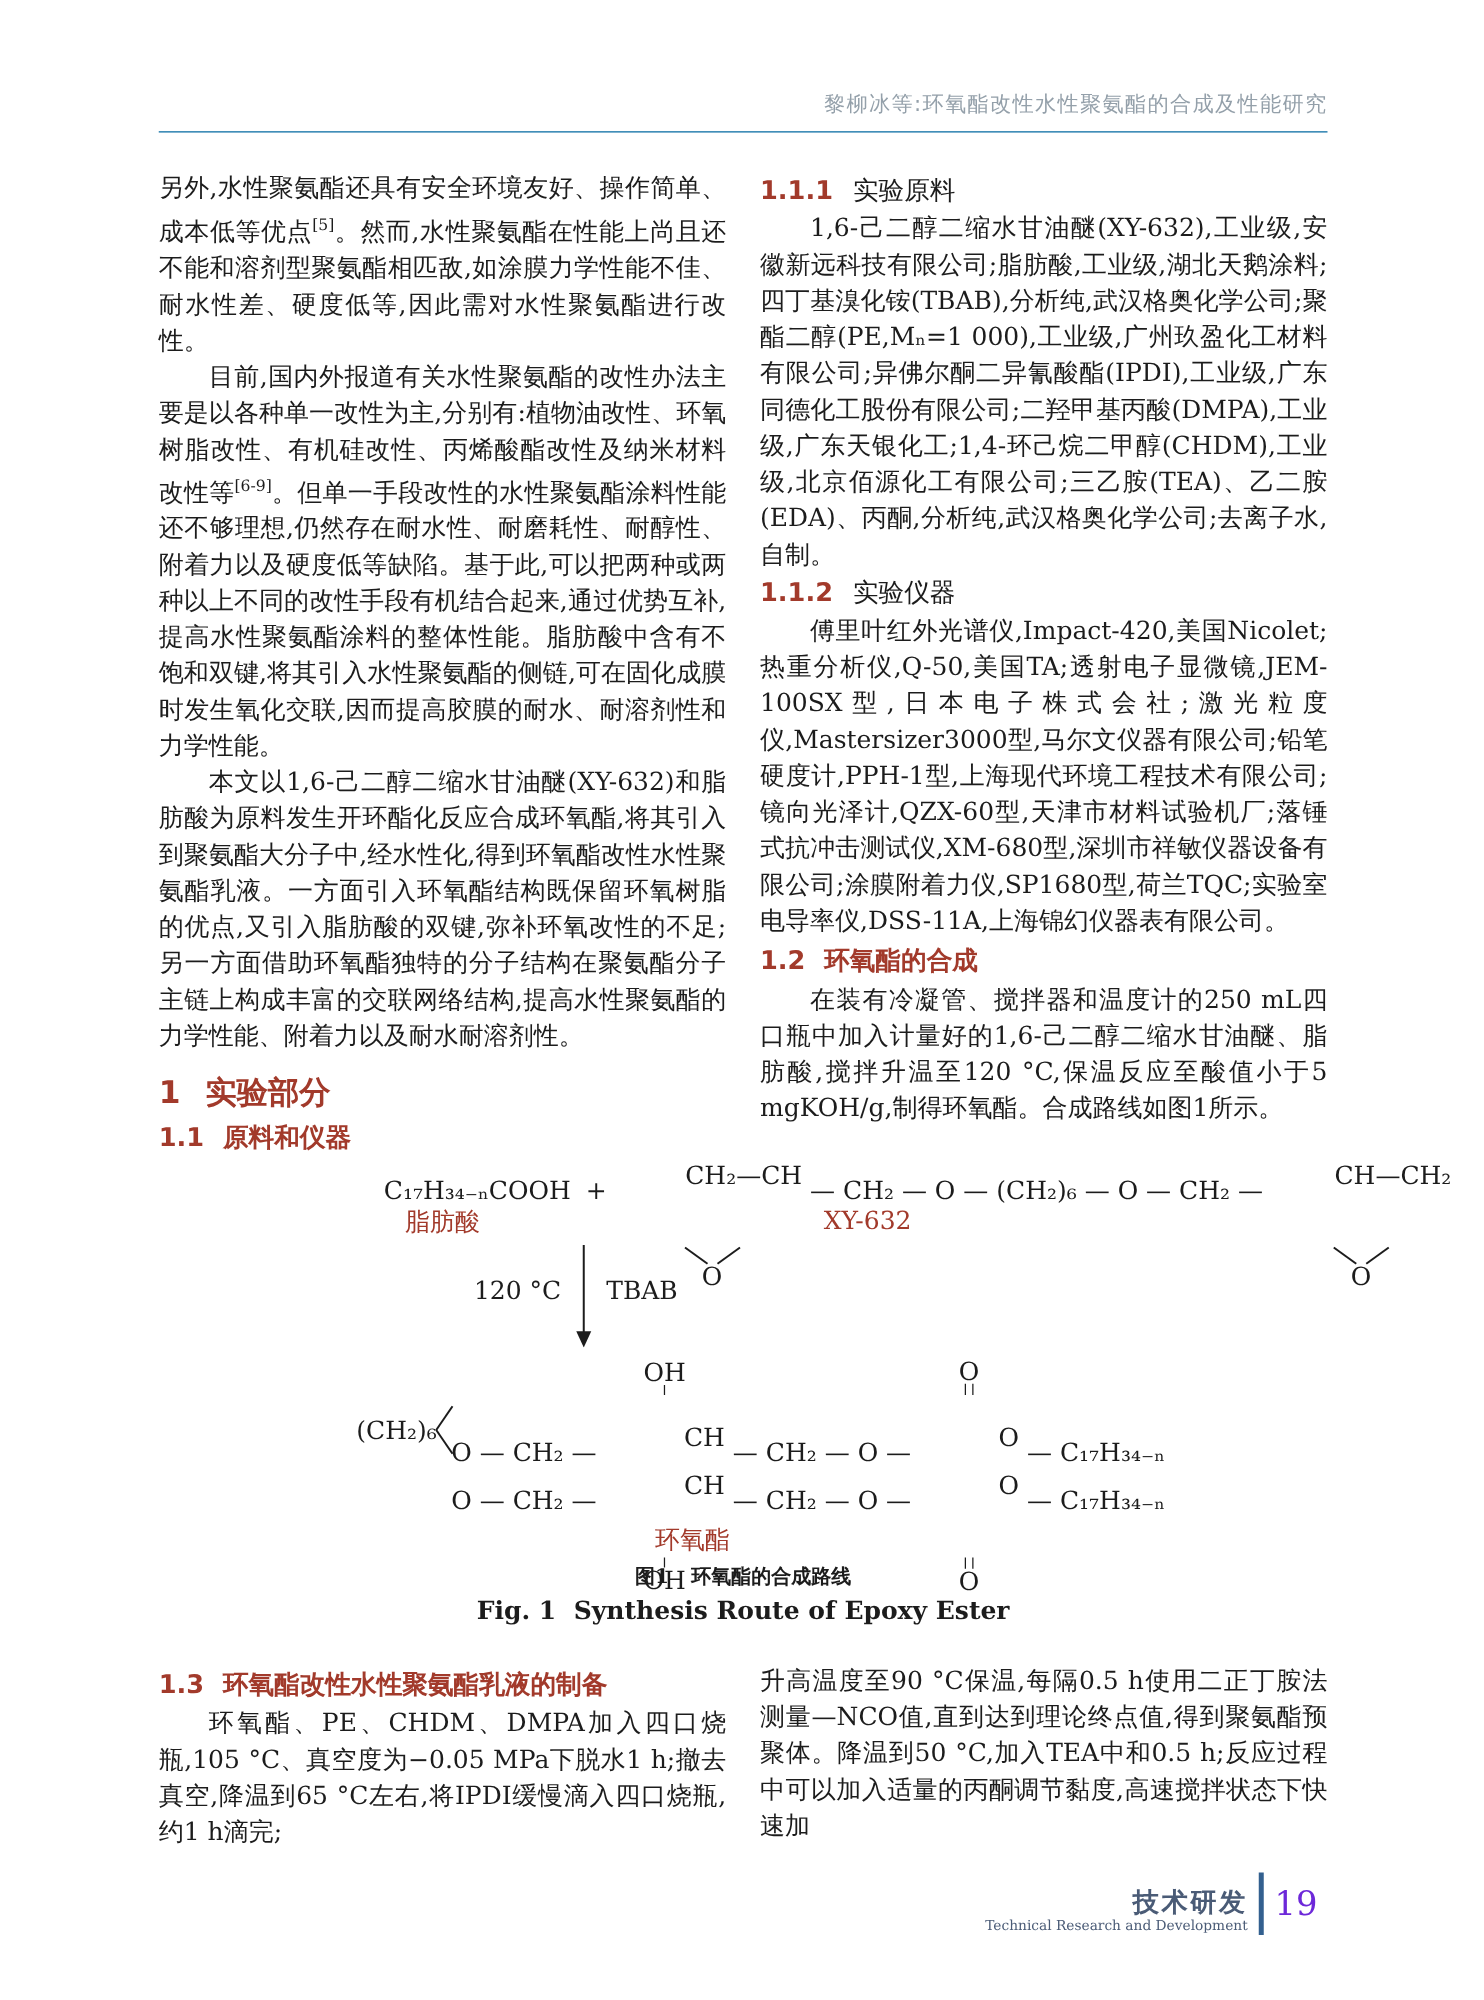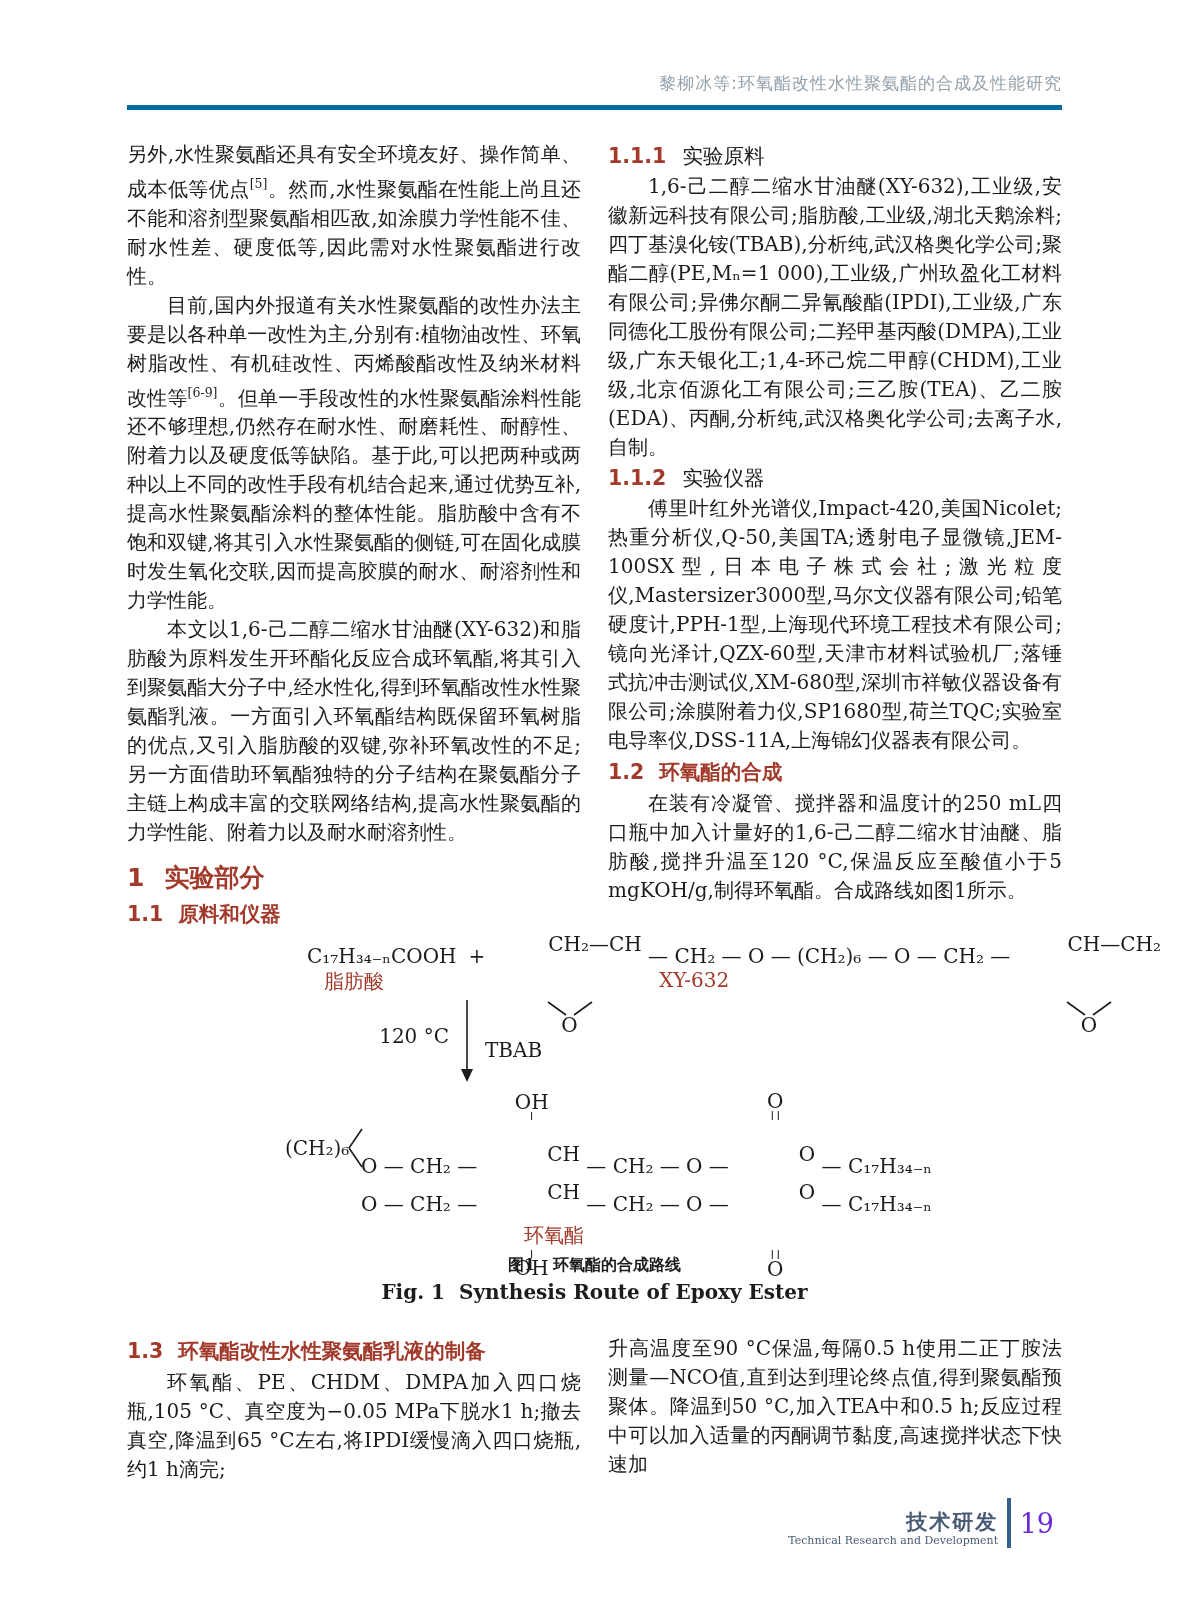--- a/index.html
+++ b/index.html
@@ -4,21 +4,21 @@
 <style>
   html,body { margin:0; padding:0; }
   body {
     width:1187px; height:1600px; background:#ffffff; position:relative; overflow:hidden;
     font-family:"DejaVu Serif","Liberation Serif",serif; color:#1c1c1c;
   }
   .content { padding:0 125px 0 127px; }
 
   
   .pagehead {
-    margin-top:72px; padding-bottom:10px; border-bottom:5px solid #0369a1;
+    margin-top:72px; padding-bottom:10px; border-bottom:1px solid #0369a1;
     text-align:right; font-family:"DejaVu Sans","Liberation Sans",sans-serif;
     font-size:17px; color:#94a0aa; letter-spacing:1px;
   }
 
   
   .two-col { display:flex; gap:27px; }
   .top-cols { margin-top:30px; height:752px; }
   .bottom-cols { margin-top:30px; }
   .col { flex:1 1 0; min-width:0; }
 
@@ -154,21 +154,21 @@
     </div>
 
     <span class="schemelabel" style="left:197px; top:76px;">脂肪酸</span>
     <span class="schemelabel" style="left:532px; top:76px;">XY-632</span>
 
     <svg class="arrowsvg" width="18" height="82" viewBox="0 0 18 82">
       <line x1="9" y1="0" x2="9" y2="71"></line>
       <polygon points="3,69 15,69 9,82"></polygon>
     </svg>
     <span class="cond" style="left:210px; top:132px; width:112px; text-align:right; display:inline-block;">120 °C</span>
-    <span class="cond" style="left:358px; top:146px;">TBAB</span>
+    <span class="cond" style="left:358px; top:132px;">TBAB</span>
 
     <div class="prod">
       <span class="hexyl">(CH₂)₆</span>
       <svg class="branch" width="18" height="52" viewBox="0 0 18 52">
         <line x1="2" y1="26" x2="15" y2="7"></line>
         <line x1="2" y1="26" x2="15" y2="45"></line>
       </svg>
 
       <div class="atomrow" style="left:84px; top:30px;">
         <span>O — CH₂ — </span>

